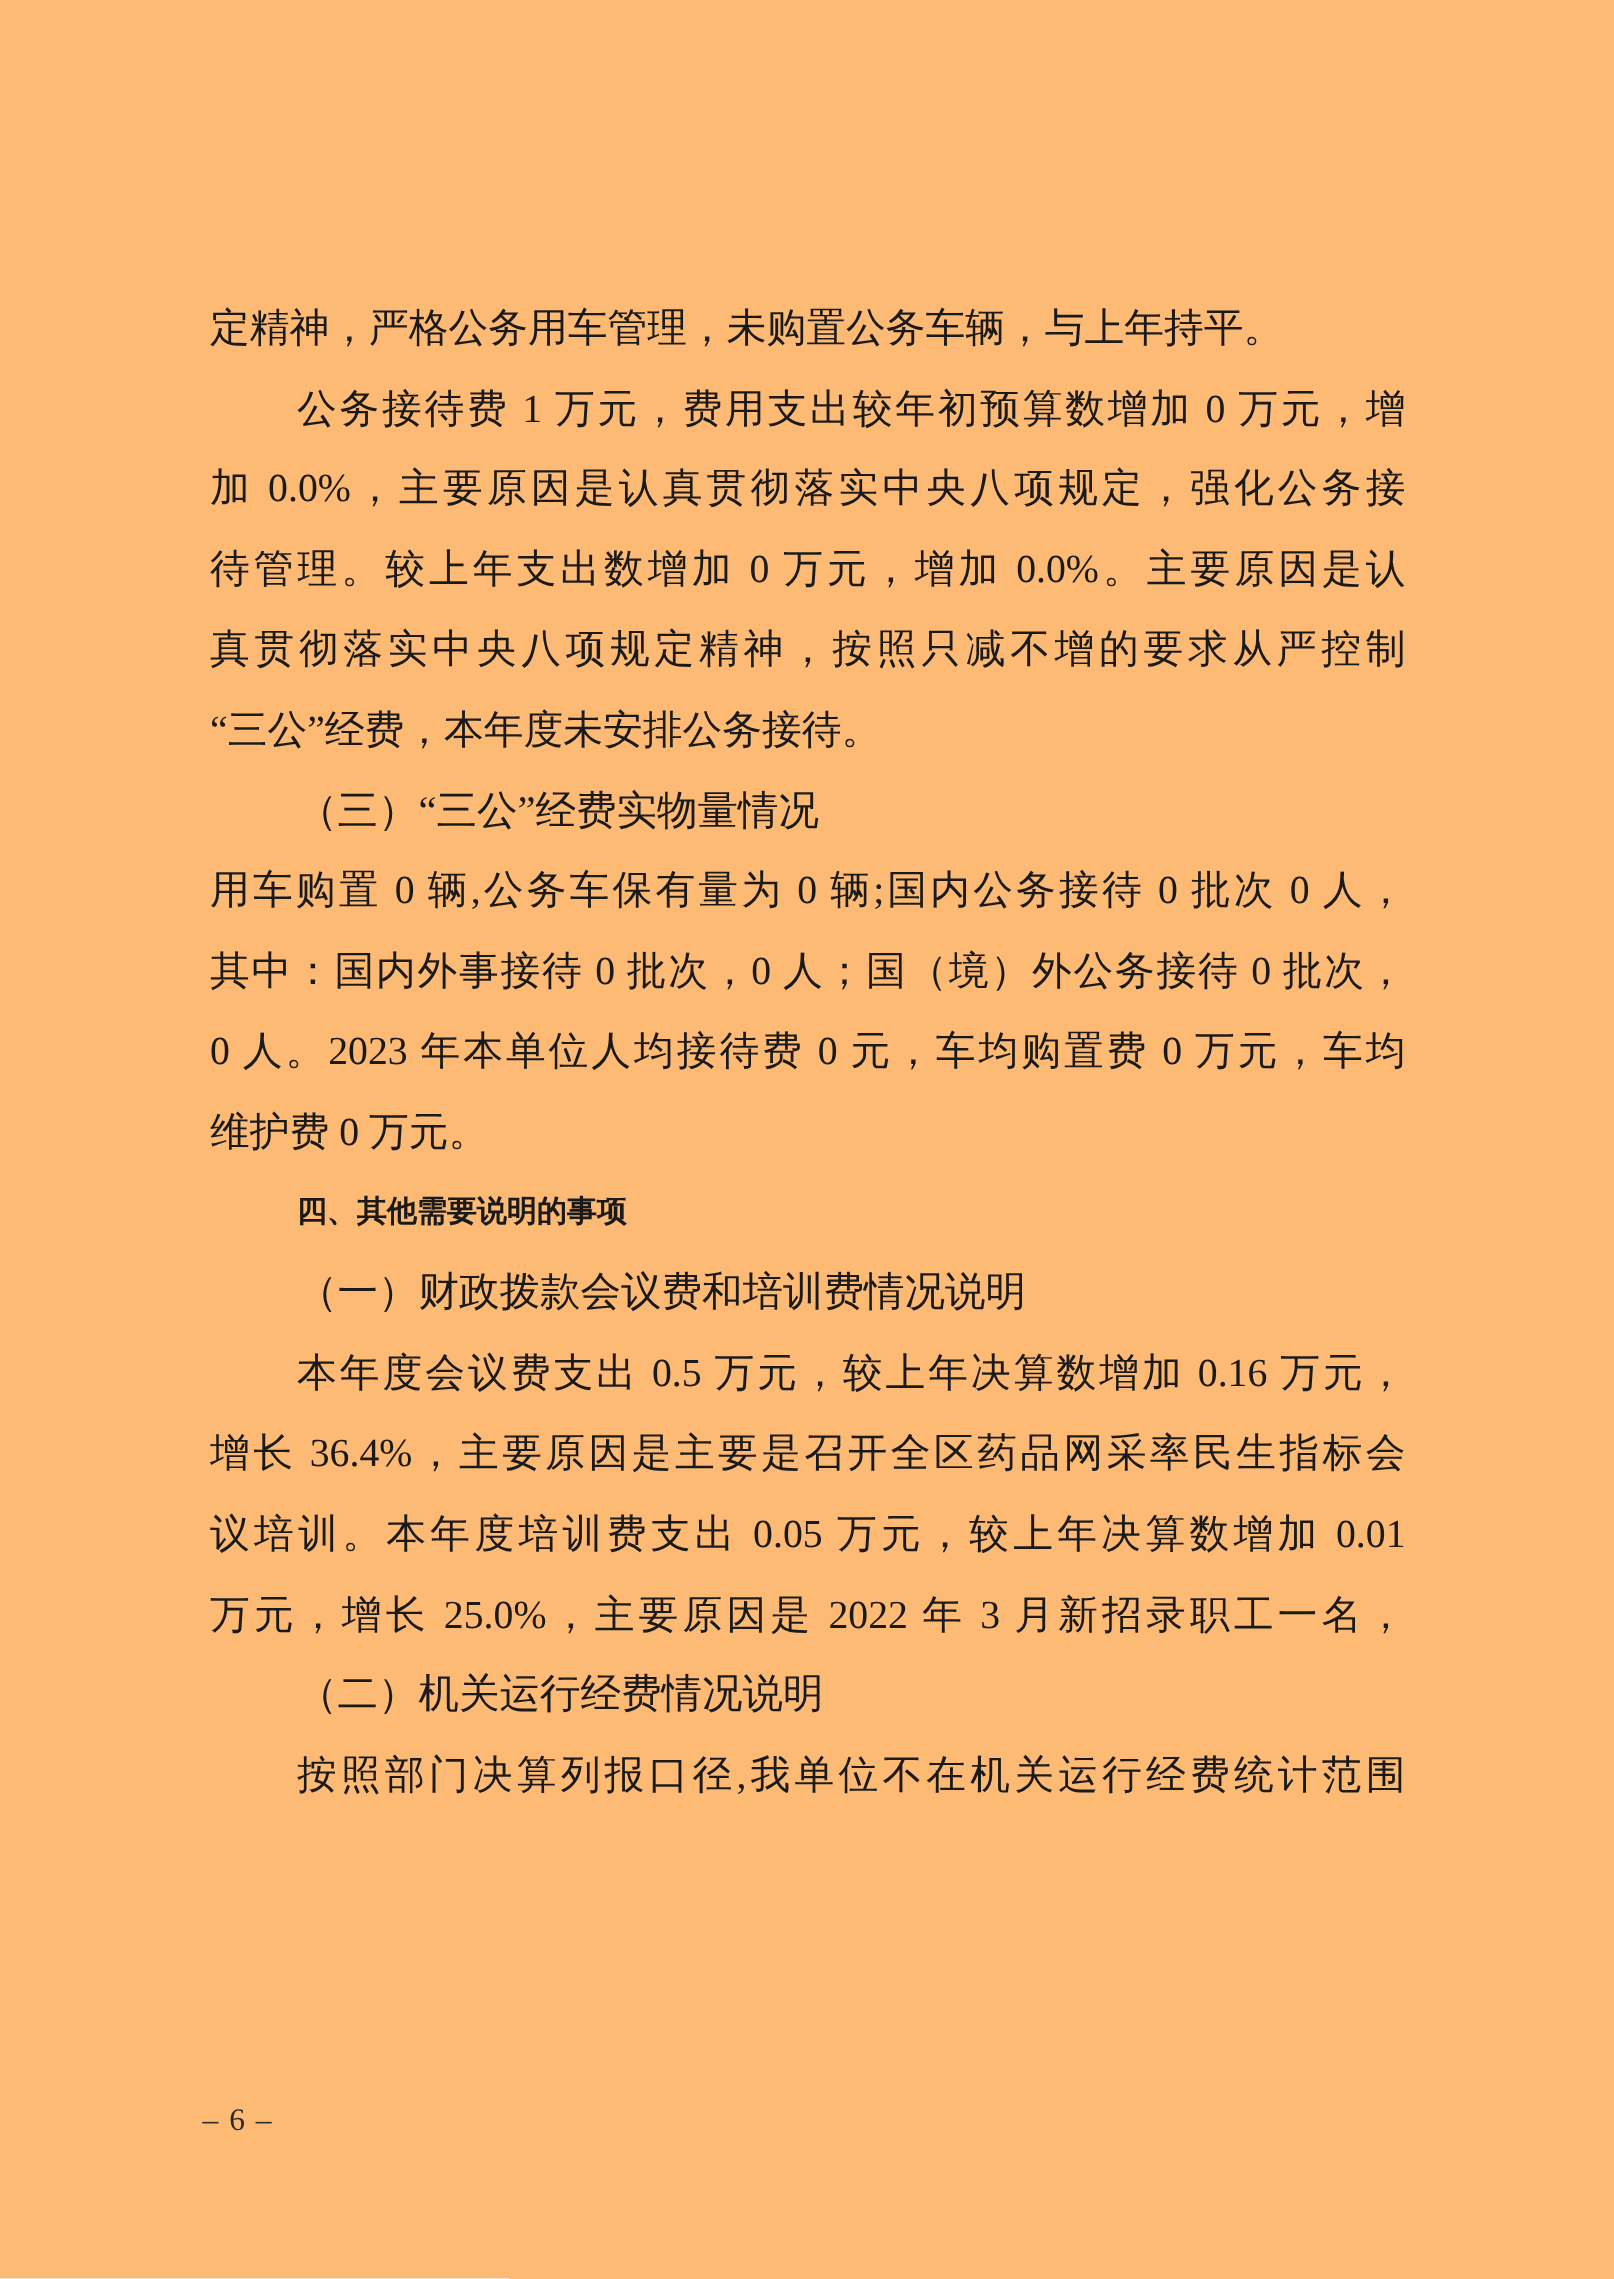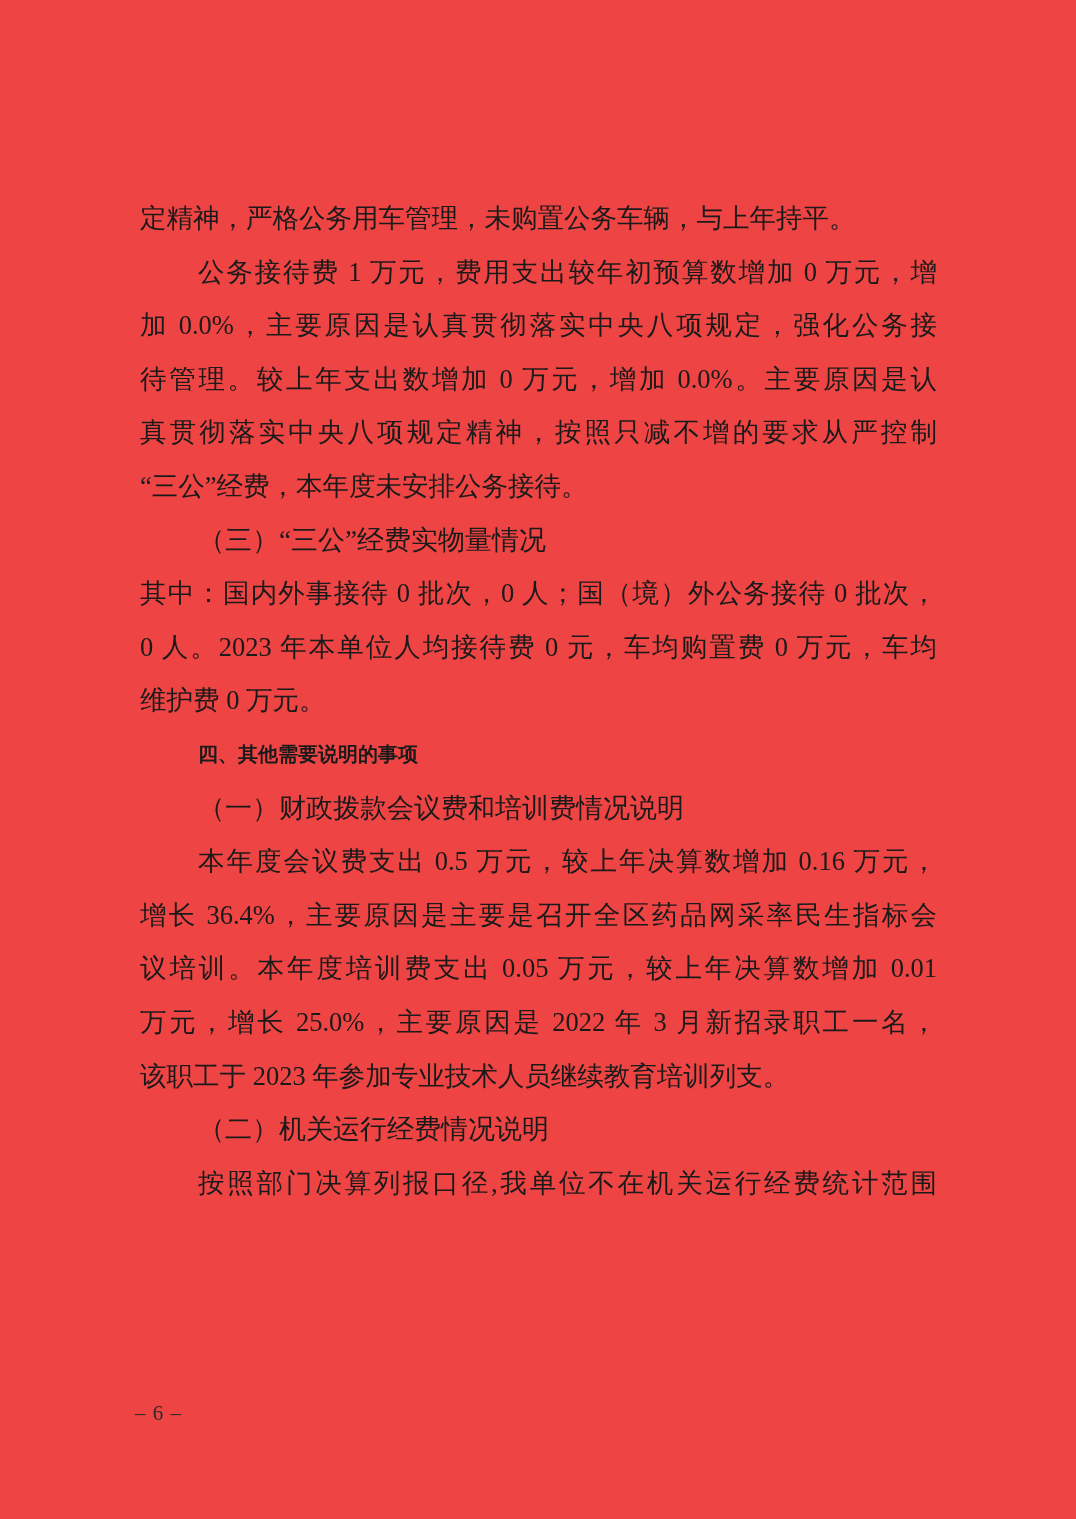--- a/index.html
+++ b/index.html
@@ -4,21 +4,21 @@
 <style>
   html, body {
     margin: 0;
     padding: 0;
     background: #ffffff;
   }
   .page {
     position: relative;
     width: 1076px;
     height: 1519px;
-    background: #ef4444;
+    background: #fdba74;
     font-family: "Liberation Serif", "DejaVu Serif", serif;
     overflow: hidden;
   }
   .text-block {
     position: absolute;
     left: 140px;
     top: 192px;
     width: 797px;
   }
   .line {
@@ -59,28 +59,28 @@
 
 <div class="page">
   <div class="text-block">
     <div class="line end">定精神，严格公务用车管理，未购置公务车辆，与上年持平。</div>
     <div class="line indent fill">公务接待费 1 万元，费用支出较年初预算数增加 0 万元，增</div>
     <div class="line fill">加 0.0%，主要原因是认真贯彻落实中央八项规定，强化公务接</div>
     <div class="line fill">待管理。较上年支出数增加 0 万元，增加 0.0%。主要原因是认</div>
     <div class="line fill">真贯彻落实中央八项规定精神，按照只减不增的要求从严控制</div>
     <div class="line end">“三公”经费，本年度未安排公务接待。</div>
     <div class="line indent end kai">（三）“三公”经费实物量情况</div>
+    <div class="line fill">用车购置 0 辆,公务车保有量为 0 辆;国内公务接待 0 批次 0 人，</div>
     <div class="line fill">其中：国内外事接待 0 批次，0 人；国（境）外公务接待 0 批次，</div>
     <div class="line fill">0 人。2023 年本单位人均接待费 0 元，车均购置费 0 万元，车均</div>
     <div class="line end">维护费 0 万元。</div>
     <div class="line indent end hei">四、其他需要说明的事项</div>
     <div class="line indent end kai">（一）财政拨款会议费和培训费情况说明</div>
     <div class="line indent fill">本年度会议费支出 0.5 万元，较上年决算数增加 0.16 万元，</div>
     <div class="line fill">增长 36.4%，主要原因是主要是召开全区药品网采率民生指标会</div>
     <div class="line fill">议培训。本年度培训费支出 0.05 万元，较上年决算数增加 0.01</div>
     <div class="line fill">万元，增长 25.0%，主要原因是 2022 年 3 月新招录职工一名，</div>
-    <div class="line end">该职工于 2023 年参加专业技术人员继续教育培训列支。</div>
     <div class="line indent end kai">（二）机关运行经费情况说明</div>
     <div class="line indent fill">按照部门决算列报口径,我单位不在机关运行经费统计范围</div>
   </div>
 
   <div class="footer">– 6 –</div>
 </div>
 
 </body></html>

